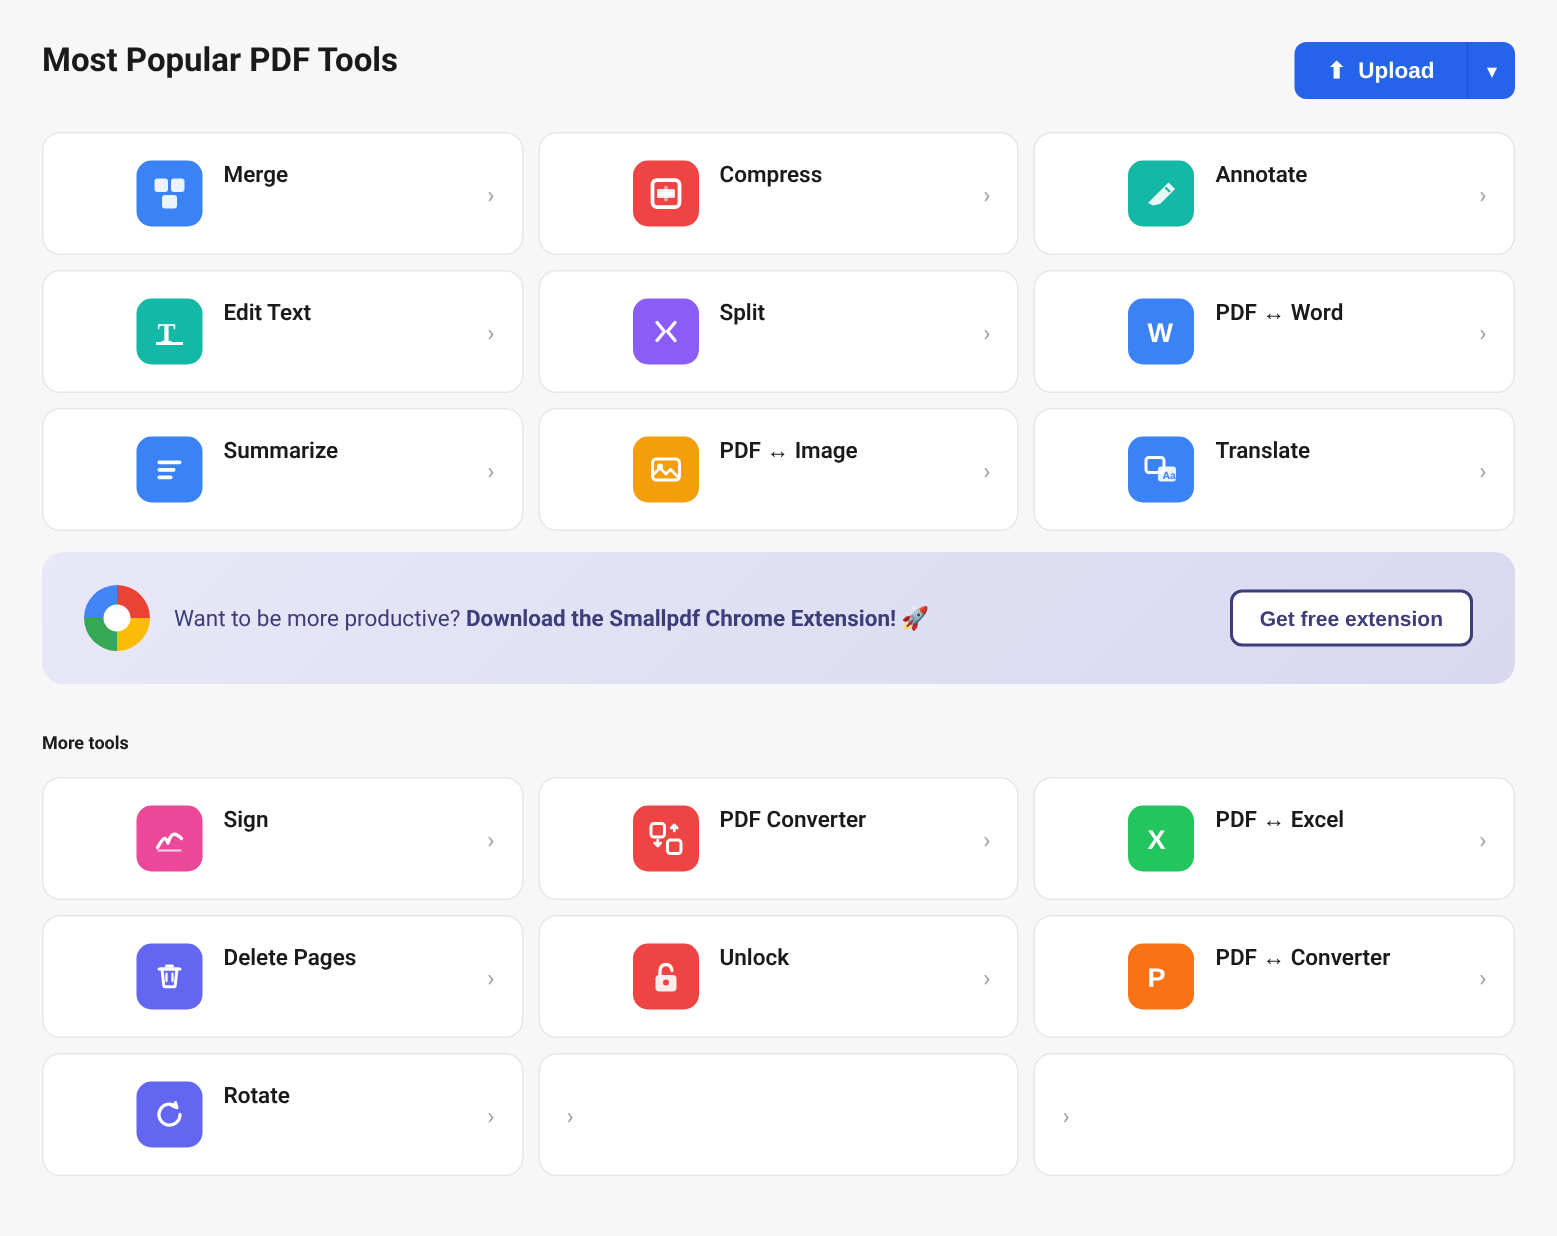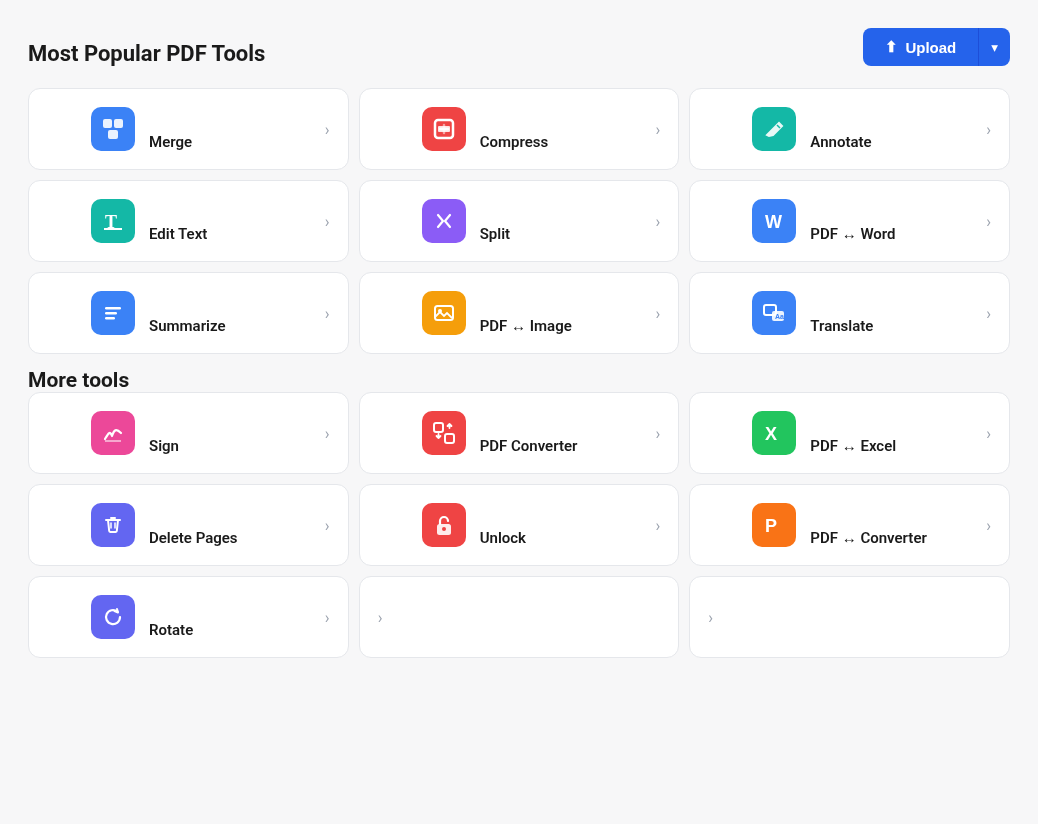--- a/index.html
+++ b/index.html
@@ -10,21 +10,21 @@
       min-height: 824px;
       width: 1038px;
     }
     .page {
       padding: 28px 28px 28px 28px;
       max-width: 1038px;
     }
     .header {
       display: flex;
       justify-content: space-between;
-      align-items: flex-end;
+      align-items: flex-start;
       margin-bottom: 22px;
     }
     .page-title {
       font-size: 22px;
       font-weight: 700;
       color: #1a1a1a;
     }
     .upload-btn-group {
       display: flex;
       align-items: stretch;
@@ -65,21 +65,21 @@
       border-radius: 12px;
       padding: 18px 18px;
       display: flex;
       align-items: center;
       justify-content: space-between;
       cursor: pointer;
       transition: box-shadow 0.15s;
     }
     .tool-card-left {
       display: flex;
-      align-items: flex-end;
+      align-items: flex-start;
       gap: 14px;
       padding-left: 44px;
     }
     .tool-icon {
       width: 44px;
       height: 44px;
       border-radius: 10px;
       display: flex;
       align-items: center;
       justify-content: center;
@@ -140,22 +140,23 @@
       border: 2px solid #3d3d7a;
       border-radius: 8px;
       padding: 9px 18px;
       font-size: 14px;
       font-weight: 600;
       color: #3d3d7a;
       cursor: pointer;
       white-space: nowrap;
     }
     .section-title {
-      font-size: 21px;
+      font-size: 12px;
       font-weight: 700;
+      margin-bottom: 16px;
       color: #1a1a1a;
     }
 
     
     .icon-blue { background: #3b82f6; }
     .icon-teal { background: #14b8a6; }
     .icon-purple { background: #8b5cf6; }
     .icon-orange { background: #f59e0b; }
     .icon-red { background: #ef4444; }
     .icon-green { background: #22c55e; }
@@ -301,20 +302,31 @@
             <text x="14" y="19" font-size="7" fill="#3b82f6" font-weight="bold" font-family="Arial">Aa</text>
           </svg>
         </div>
         <span class="tool-label">Translate</span>
       </div>
       <span class="tool-chevron">›</span>
     </div>
 
   </div>
 
+  <div class="promo-banner">
+    <div class="promo-left">
+      <div class="chrome-icon"></div>
+      <p class="promo-text">
+        <span>Want to be more productive?</span>
+        <strong>Download the Smallpdf Chrome Extension!</strong>
+        <span>🚀</span>
+      </p>
+    </div>
+    <button class="promo-btn">Get free extension</button>
+  </div>
 
   <h2 class="section-title">More tools</h2>
 
   <div class="tools-grid">
 
     <div class="tool-card">
       <div class="tool-card-left">
         <div class="tool-icon icon-pink">
           <svg width="26" height="26" viewBox="0 0 26 26" fill="none">
             <path d="M5 19 C8 14, 10 10, 12 16 C14 10, 16 8, 21 13" stroke="white" stroke-width="2.2" stroke-linecap="round" stroke-linejoin="round" fill="none"></path>

